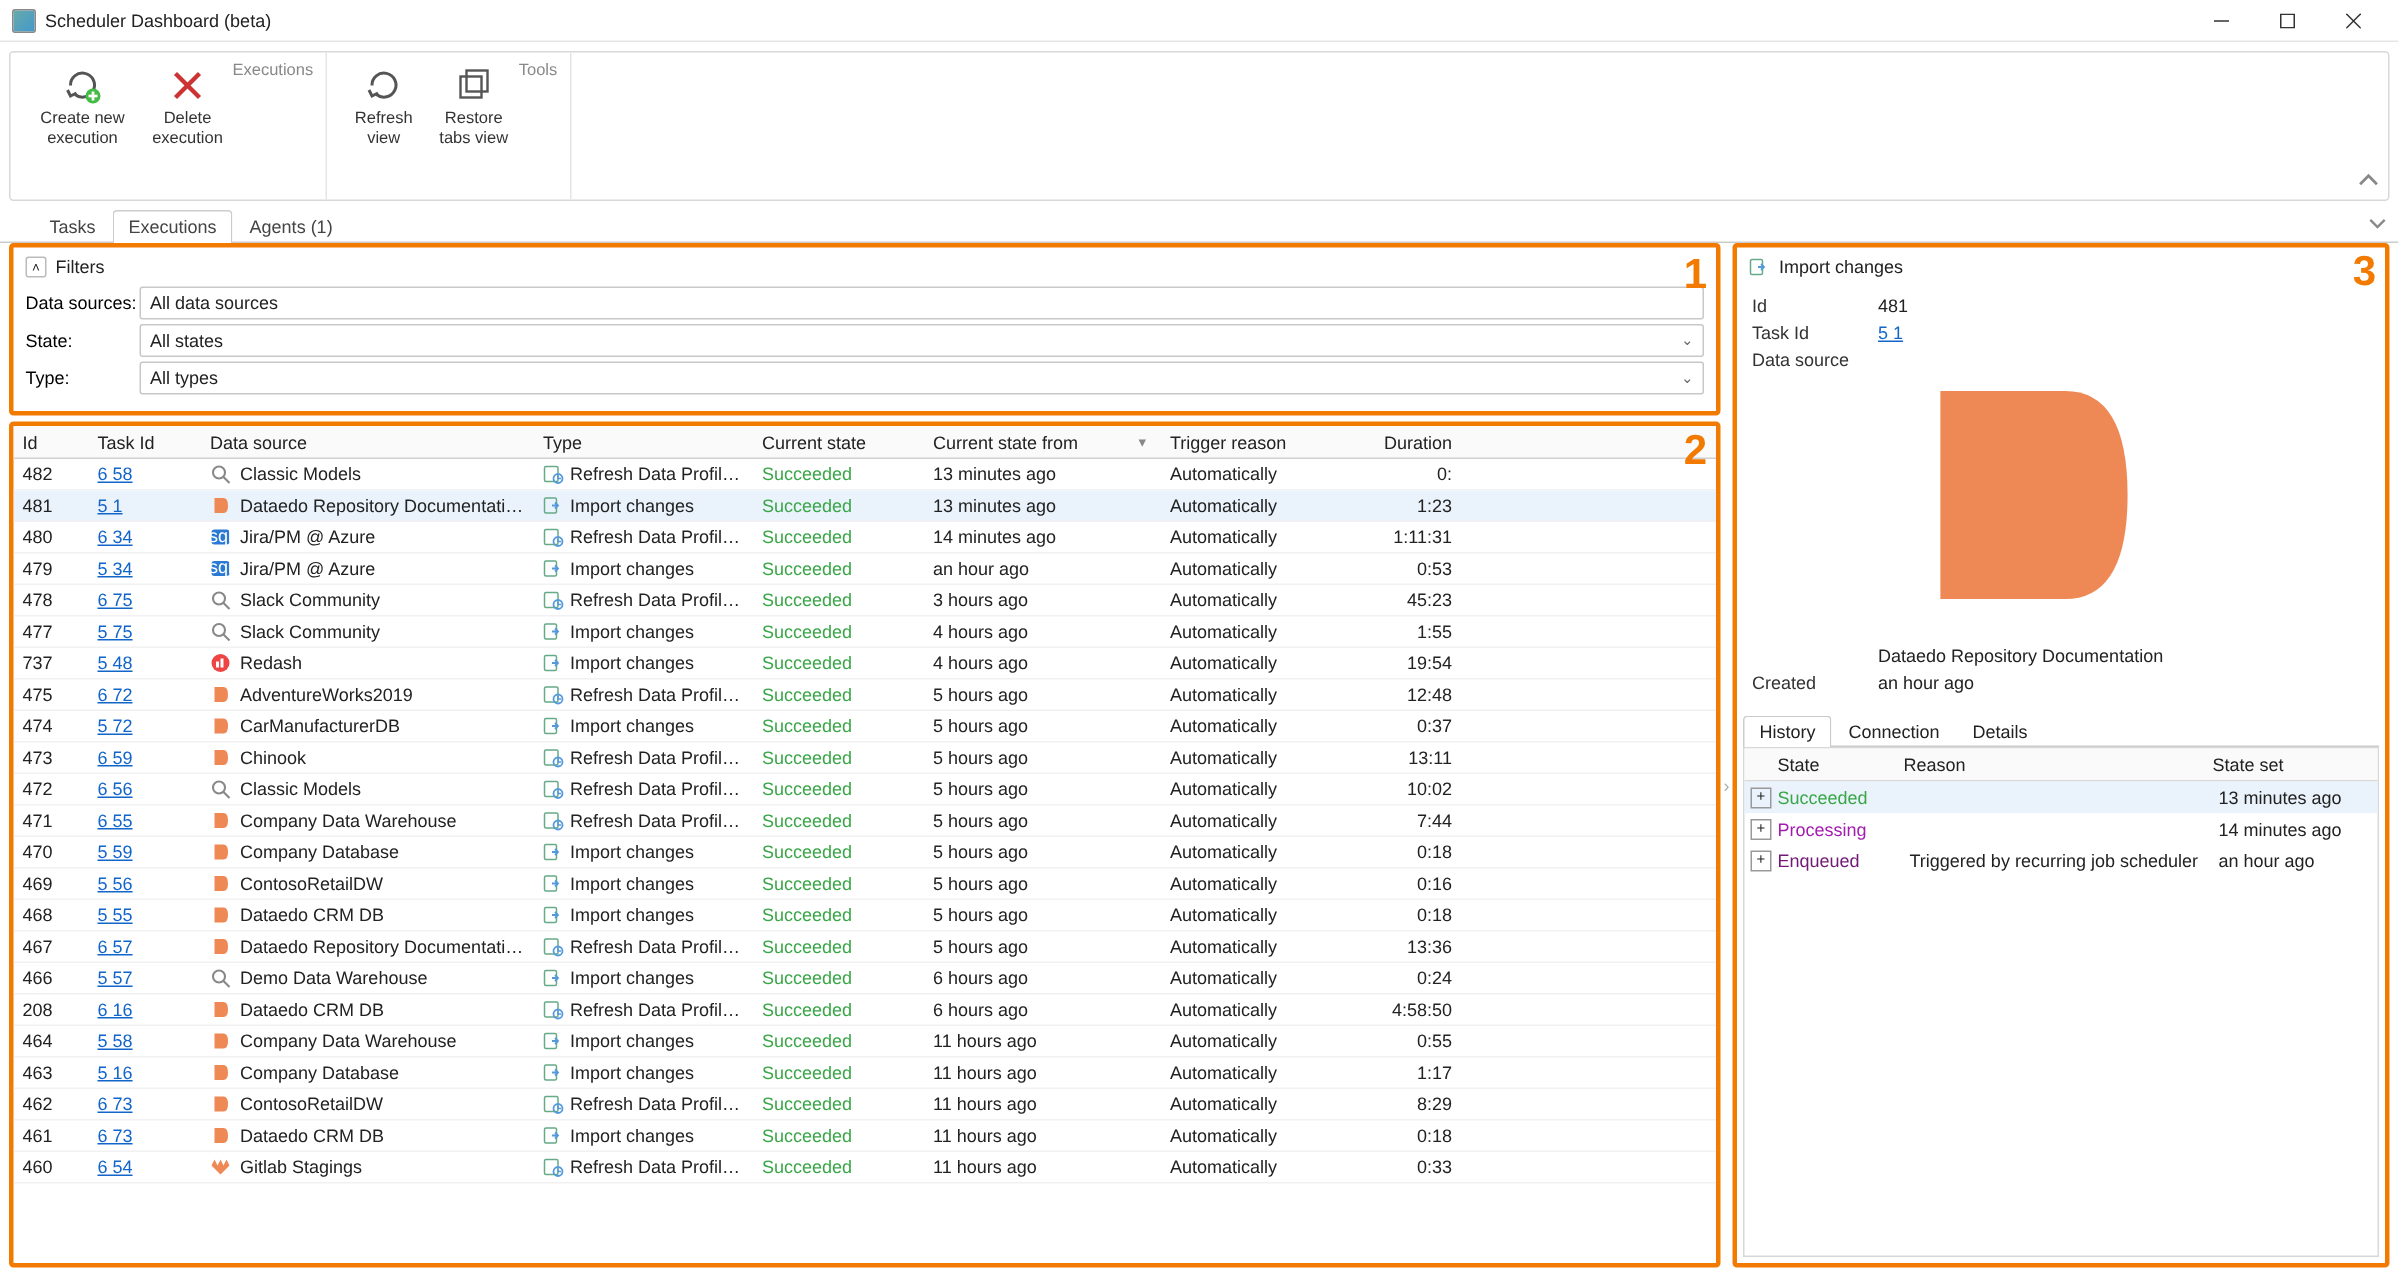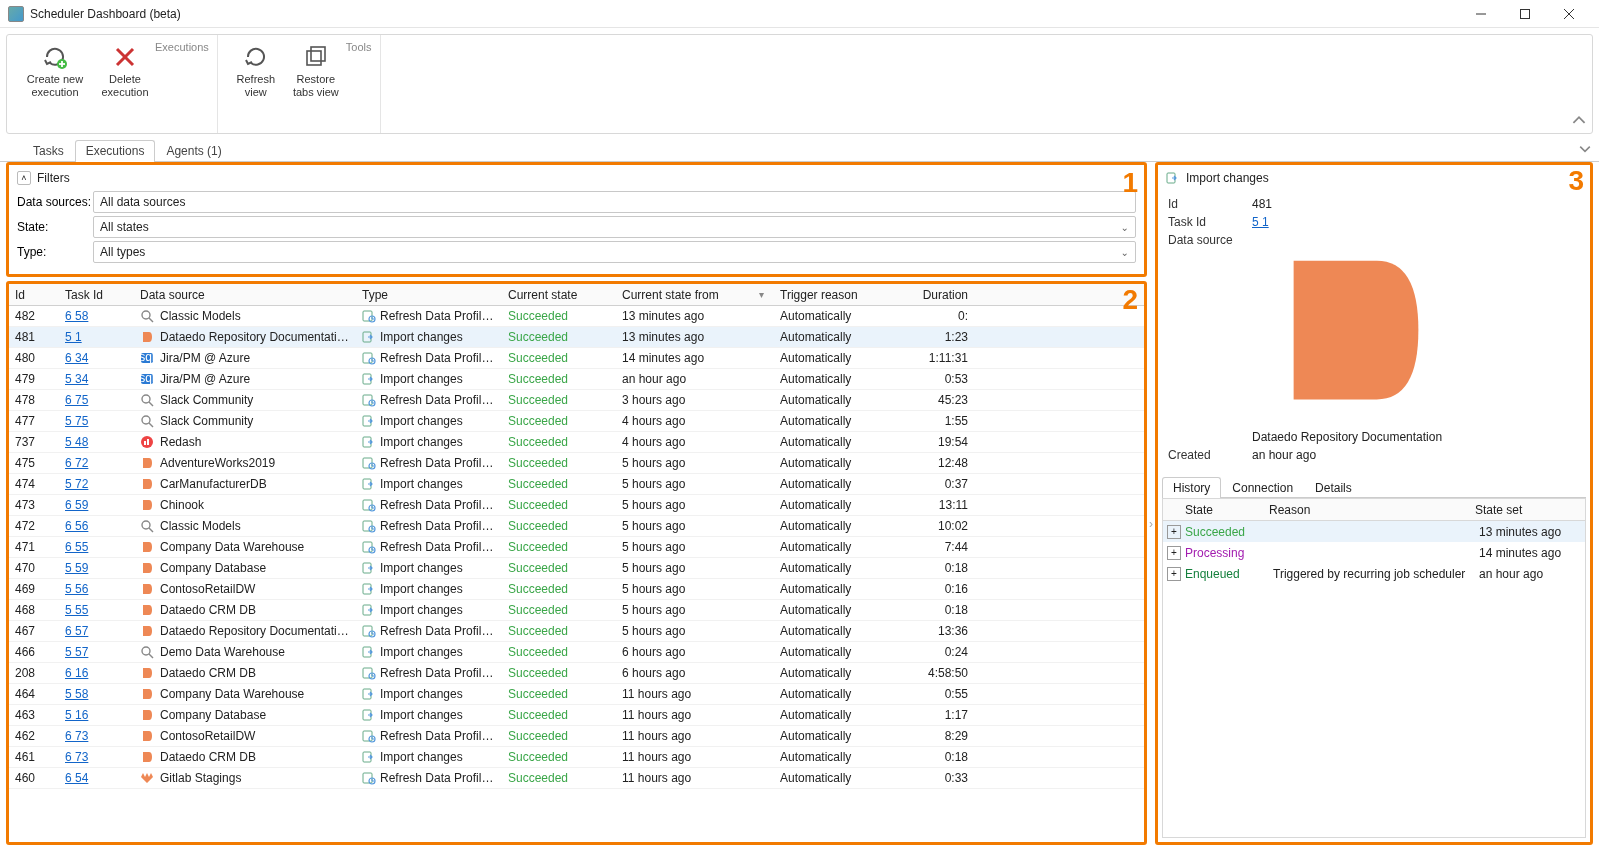--- a/index.html
+++ b/index.html
@@ -69,21 +69,21 @@
 .hist{border:1px solid #d8d8d8;margin:0 4px 4px;flex:1}
 .hist .hh{display:flex;background:#fafafa;border-bottom:1px solid #d8d8d8;height:22px;align-items:center}
 .hist .hc-s{width:102px;padding-left:22px}
 .hist .hc-r{width:206px;padding-left:4px}
 .hist .hc-t{flex:1;padding-left:4px}
 .hist .hrow{display:flex;height:21px;align-items:center}
 .hist .hrow.sel{background:#eaf3fb}
 .hist .hrow .exp{width:14px;height:14px;border:1px solid #999;display:flex;align-items:center;justify-content:center;margin:0 4px;font-size:10px;line-height:1}
 .hist .st-succ{color:#3aa648}
 .hist .st-proc{color:#a21caf}
-.hist .st-enq{color:#15803d}
+.hist .st-enq{color:#701a75}
 .side-handle{position:absolute;left:-12px;top:50%;width:10px;height:40px;display:flex;align-items:center;justify-content:center;color:#aaa}
 </style>
 </head>
 <body>
 
 <div class="titlebar">
   <div class="app-icon"></div>
   <div class="title">Scheduler Dashboard (beta)</div>
   <div class="winbtn">
       <svg viewBox="0 0 10 10">

